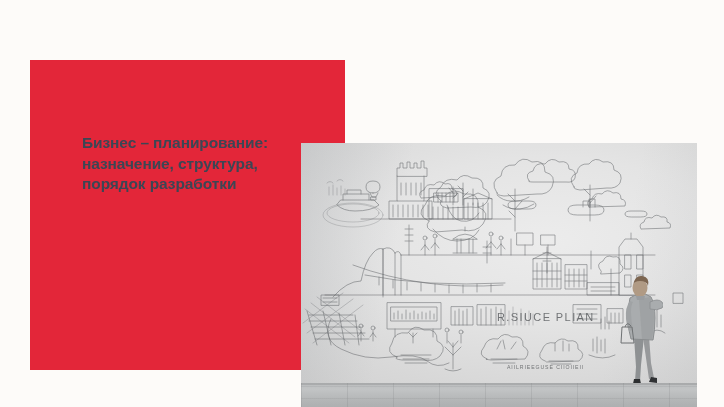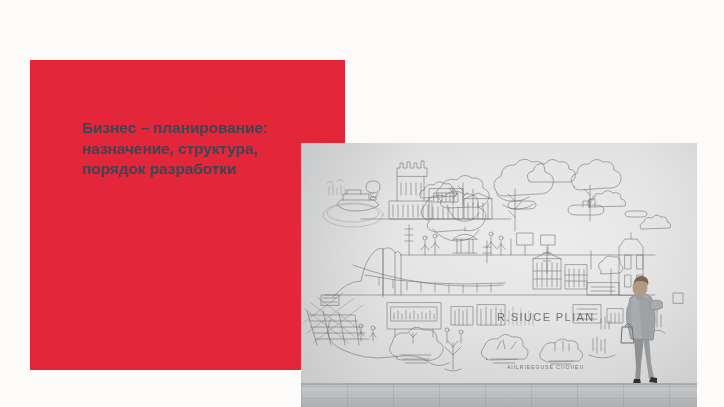--- a/index.html
+++ b/index.html
@@ -11,21 +11,21 @@
   #slide{position:relative;width:724px;height:407px;background:#fdfbf9;overflow:hidden;}
 
   
   #red-block{
     position:absolute;left:30px;top:60px;width:315px;height:310px;
     background:#e32639;
   }
 
   
   #title{
-    position:absolute;left:82px;top:118px;width:218px;
+    position:absolute;left:82px;top:133px;width:218px;
     color:#3c4654;
     font-size:15.5px;
     line-height:20.5px;
     font-weight:bold;
     letter-spacing:-0.1px;
     white-space:pre-line;
     z-index:5;
   }
 
   

